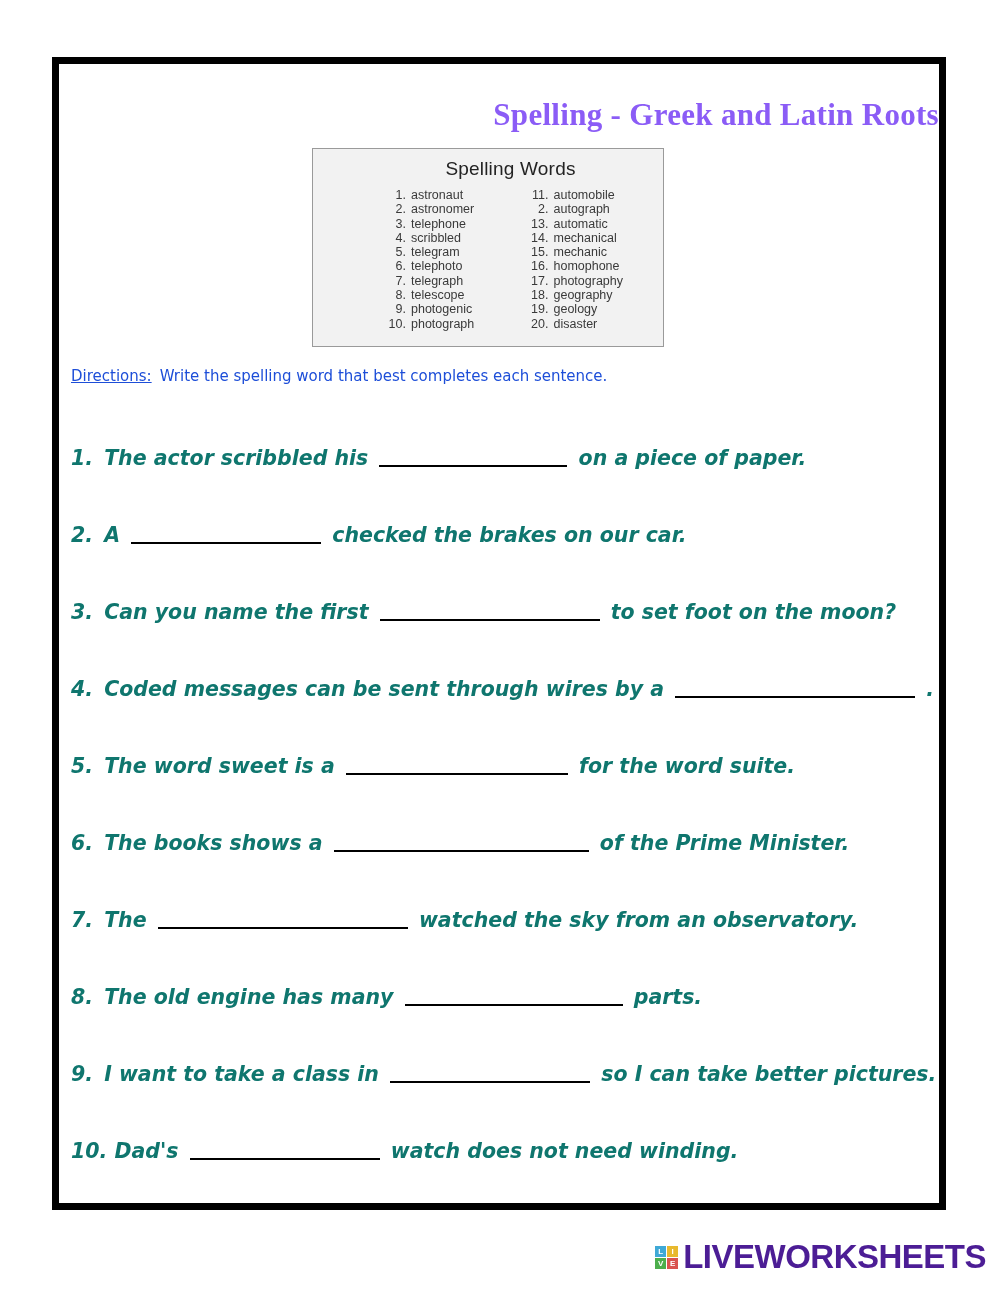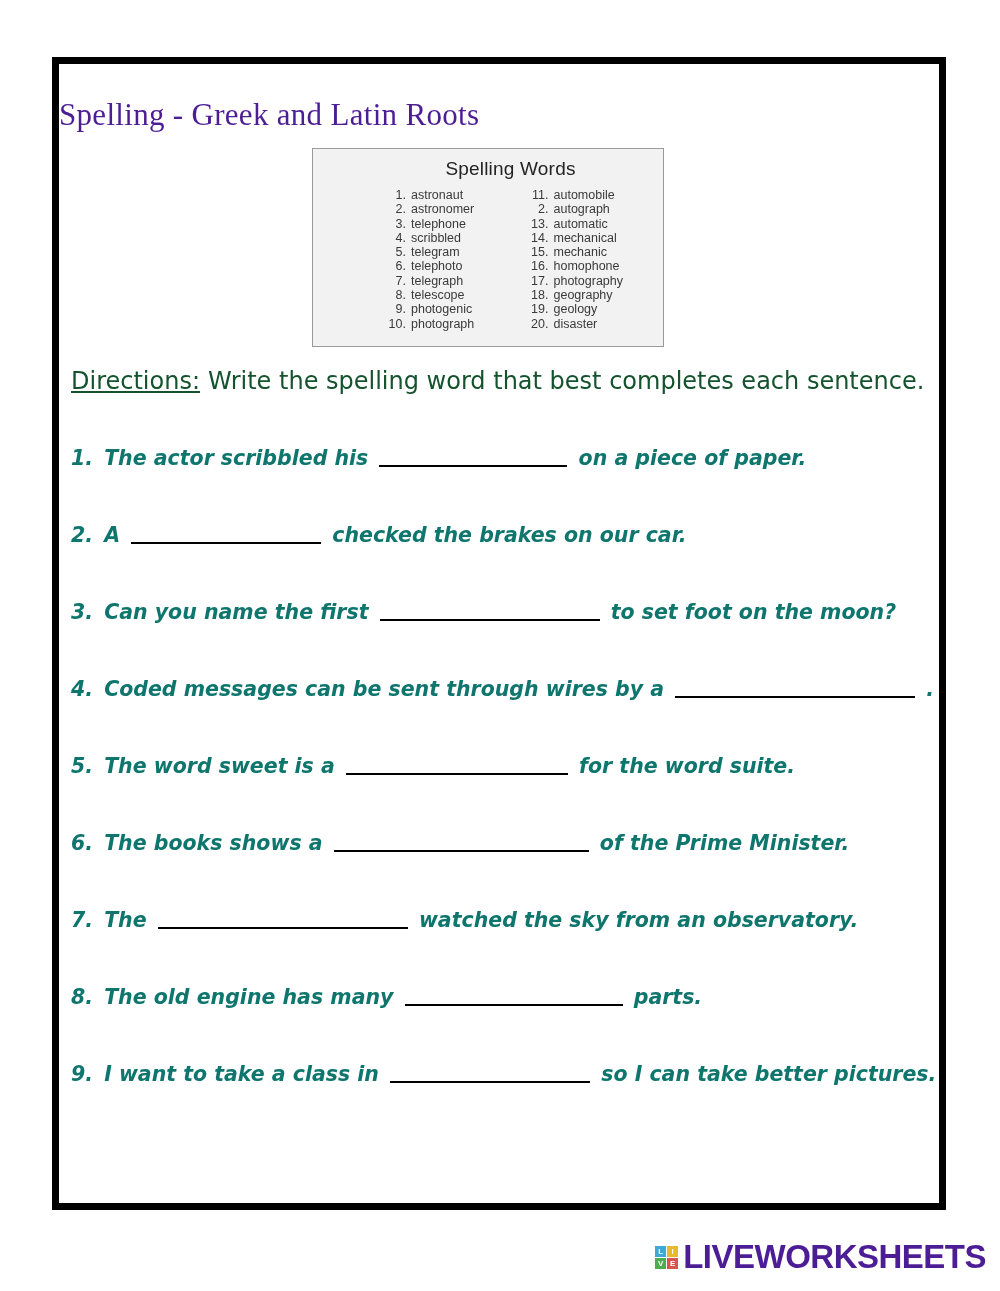--- a/index.html
+++ b/index.html
@@ -33,26 +33,26 @@
     border: 7px solid #000000;
     box-sizing: border-box;
     background: #ffffff;
   }
 
   .title {
     position: absolute;
     left: 0;
     top: 33px;
     width: 100%;
-    text-align: left;
+    text-align: right;
     font-family: "Liberation Serif", serif;
-    font-weight: normal;
+    font-weight: bold;
     font-size: 31px;
     letter-spacing: 0.3px;
-    color: #4c1d95;
+    color: #8b5cf6;
   }
 
   .wordbox {
     position: absolute;
     left: 253px;
     top: 84px;
     width: 352px;
     height: 199px;
     background: #f2f2f2;
     border: 1px solid #9a9a9a;
@@ -98,22 +98,22 @@
     padding-right: 5px;
     flex: none;
   }
 
   .directions {
     position: absolute;
     left: 12px;
     top: 303px;
     width: 870px;
     font-family: "DejaVu Sans", sans-serif;
-    font-size: 24px;
-    color: #14532d;
+    font-size: 15px;
+    color: #1d4ed8;
     white-space: nowrap;
   }
   .directions .dir-label {
     text-decoration: underline;
     font-weight: normal;
   }
   .directions .dir-text {
     margin-left: 8px;
   }
 
@@ -345,20 +345,26 @@
         <span>parts.</span>
       </div>
 
       <div class="q-row">
         <span class="q-num">9.</span>
         <span>I want to take a class in</span>
         <span class="blank" style="width:200px"></span>
         <span>so I can take better pictures.</span>
       </div>
 
+      <div class="q-row">
+        <span class="q-num">10.</span>
+        <span>Dad's</span>
+        <span class="blank" style="width:190px"></span>
+        <span>watch does not need winding.</span>
+      </div>
 
     </div>
   </div>
 
   <div class="footer-logo">
     <div class="lw-mark">
       <span class="lw-l">L</span>
       <span class="lw-i">I</span>
       <span class="lw-v">V</span>
       <span class="lw-e">E</span>

